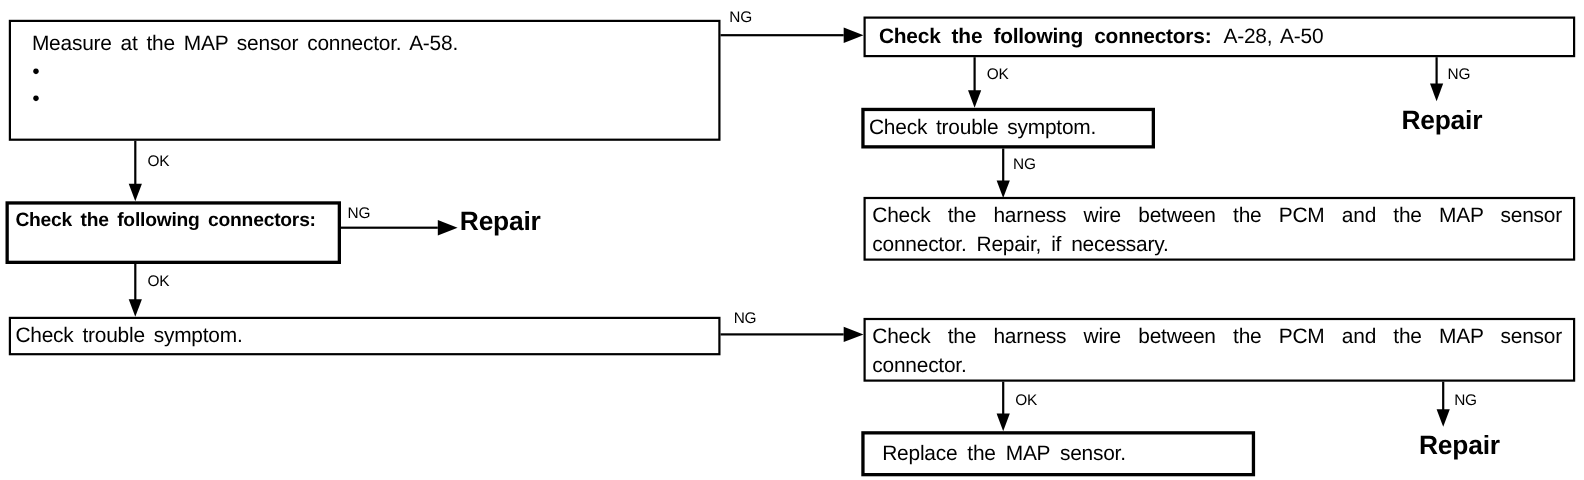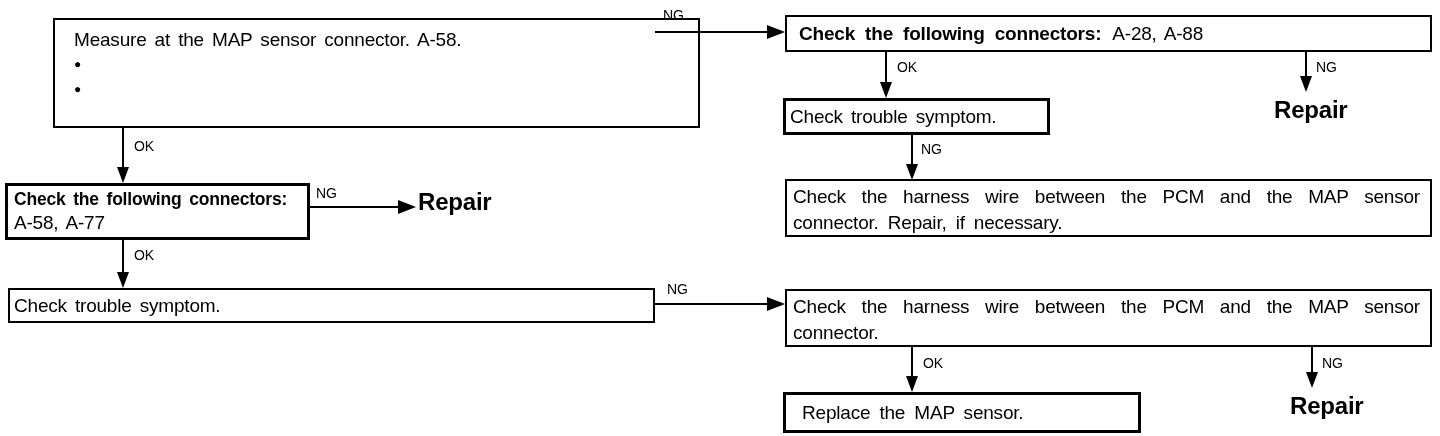--- a/index.html
+++ b/index.html
@@ -17,21 +17,21 @@
   .arr-r { position:absolute; width:0; height:0;
     border-top:7px solid transparent; border-bottom:7px solid transparent; border-left:18px solid #000; }
   .arr-d { position:absolute; width:0; height:0;
     border-left:6px solid transparent; border-right:6px solid transparent; border-top:16px solid #000; }
   .lbl { position:absolute; font-size:14px; line-height:20px; letter-spacing:-0.2px; }
   .term { position:absolute; font-size:24px; line-height:20px; font-weight:bold; letter-spacing:-0.2px; }
   .b { font-weight:bold; }
   .nowrap { white-space:nowrap; }
 
   
-  .b1 { padding:7px 6px 0 19px;margin-left:45px; }
+  .b1 { padding:7px 6px 0 19px; }
   .bullet-row { display:flex; }
   .bullet { width:18px; flex:0 0 18px; font-size:12px; line-height:25px; }
   .ok-row { margin-left:18px; }
   .ok-val { margin-left:11px; }
 
   .title-sm { font-size:17.5px; font-weight:bold; word-spacing:3px; }
   .justify { text-align:justify; }
 </style>
 </head>
 <body>
@@ -43,30 +43,29 @@
     <div class="bullet-row">
       <span class="bullet">●</span>
     </div>
     <div class="bullet-row">
       <span class="bullet">●</span>
     </div>
   </div>
 
   <div class="box thick" style="left:5px; top:183px; width:305px; height:57px; padding:1px 2px 0 6px; line-height:24px;">
     <div class="title-sm nowrap">Check the following connectors:</div>
-    <div class="nowrap">A-58, A-77</div>
   </div>
 
   <div class="box cv" style="left:8px; top:288px; width:647px; height:35px; padding-left:4px;">
     <span class="nowrap">Check trouble symptom.</span>
   </div>
 
   <div class="box cv" style="left:785px; top:15px; width:647px; height:37px; padding-left:12px;">
     <span class="b nowrap" style="word-spacing:5px;">Check the following connectors:</span>
-    <span class="nowrap" style="margin-left:11px;">A-28, A-88</span>
+    <span class="nowrap" style="margin-left:11px;">A-28, A-50</span>
   </div>
 
   <div class="box thick cv" style="left:783px; top:98px; width:267px; height:37px; padding-left:4px;">
     <span class="nowrap">Check trouble symptom.</span>
   </div>
 
   <div class="box justify" style="left:785px; top:179px; width:647px; height:58px; padding:3px 10px 0 6px; line-height:26px; word-spacing:4px;">
     <span>Check the harness wire between the PCM and the MAP sensor connector. Repair, if necessary.</span>
   </div>
 

